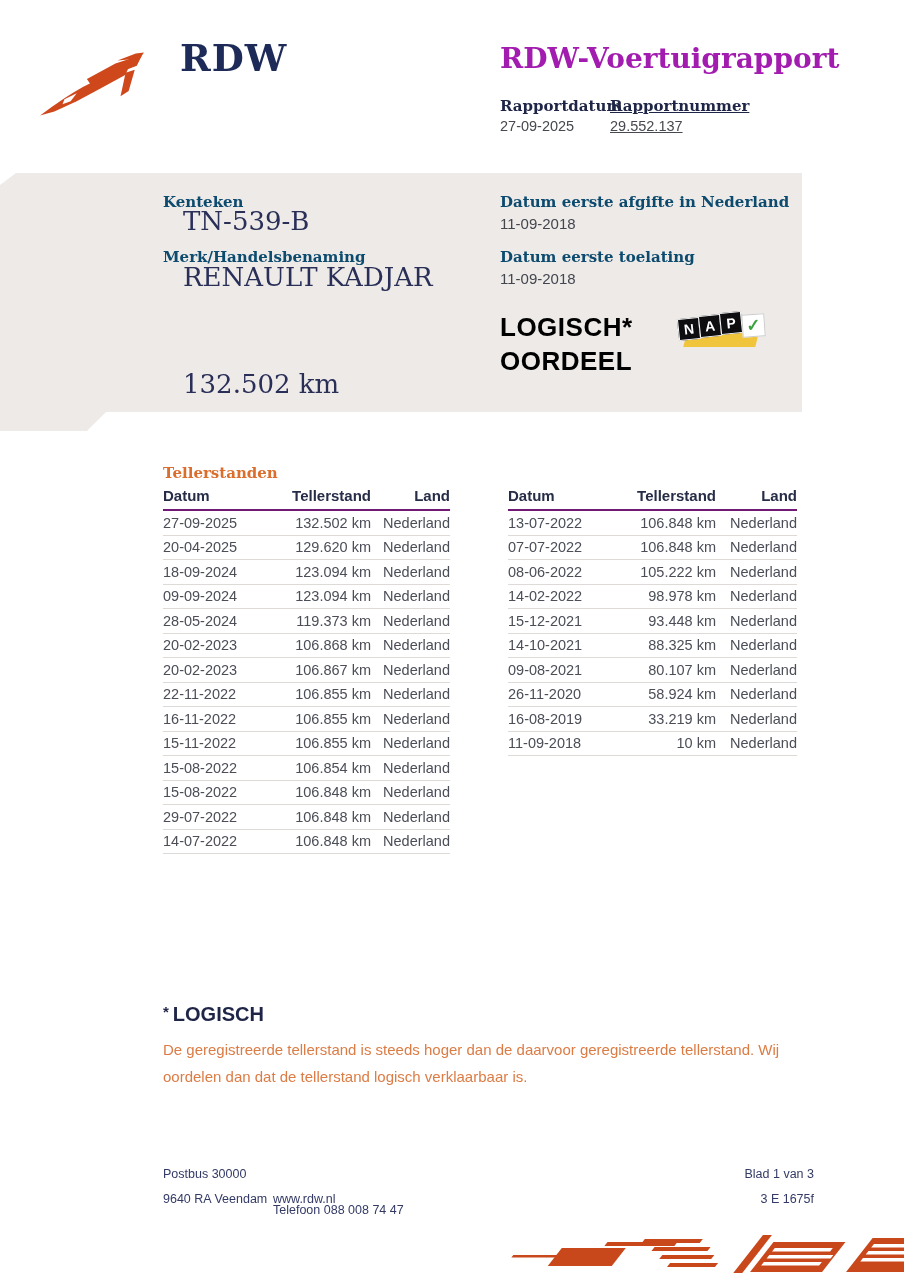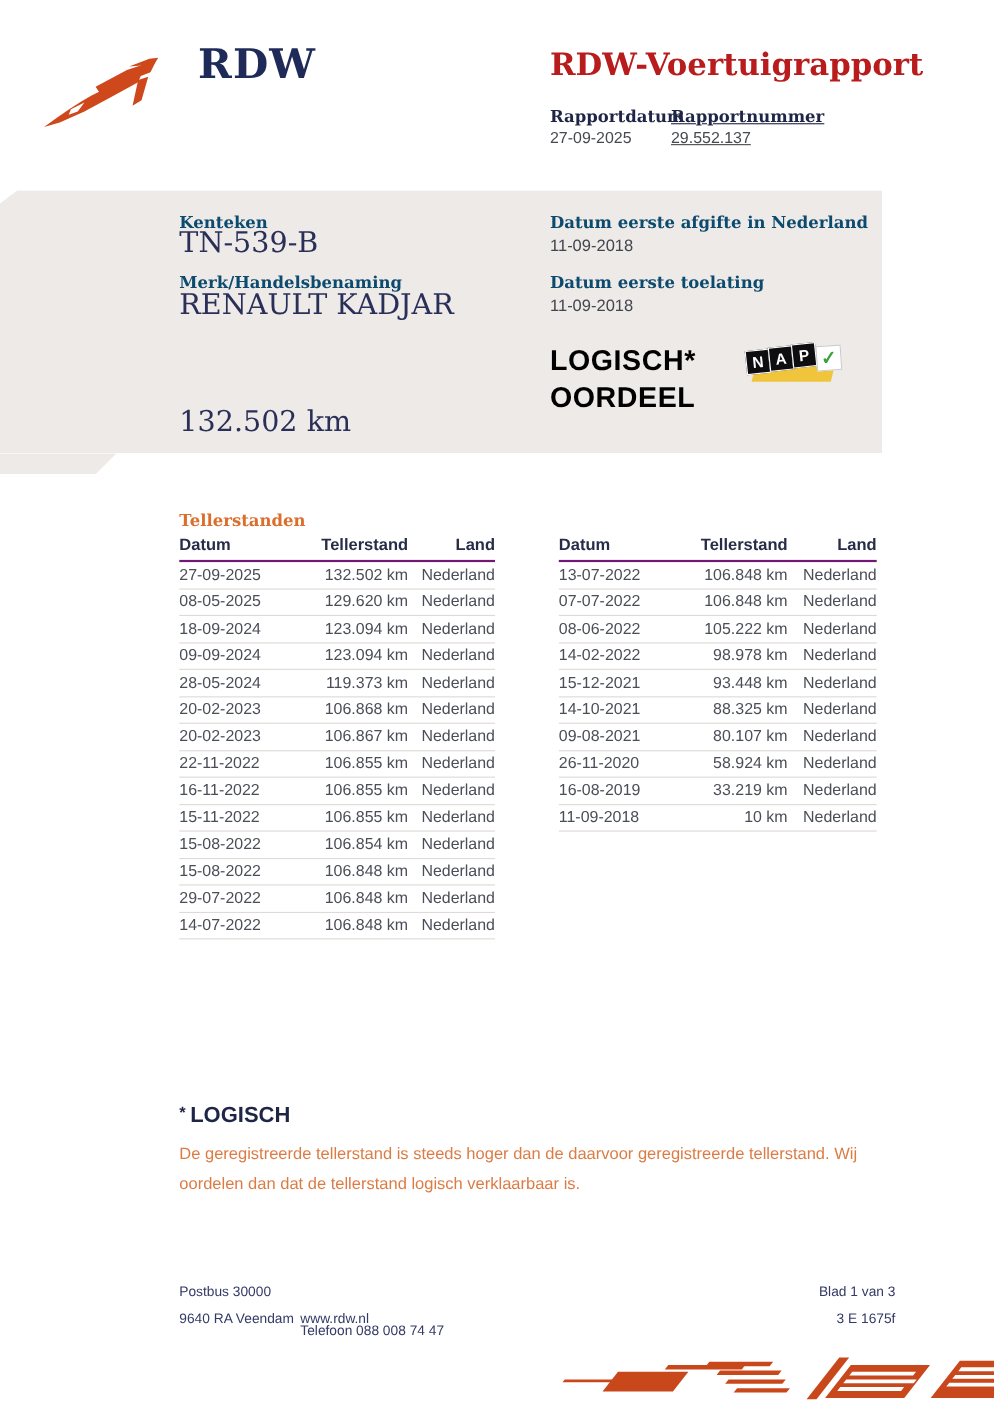--- a/index.html
+++ b/index.html
@@ -10,21 +10,21 @@
   
   .logo-flag { position:absolute; left:36px; top:48px; }
   .logo-word {
     position:absolute; left:163px; top:36px;
     font-family:"DejaVu Serif", serif; font-weight:600; font-size:37px;
     color:#1E2A58; letter-spacing:1px;margin-left:17px;
   }
   .doc-title {
     position:absolute; left:500px; top:42px;
     font-family:"DejaVu Serif", serif; font-weight:600; font-size:28px;
-    color:#b91c1c;
+    color:#a21caf;
     text-align:right;
   }
   .meta-label {
     position:absolute; top:97px;
     font-family:"DejaVu Serif", serif; font-weight:700; font-size:15px;
     color:#1F2547;
   }
   .meta-value {
     position:absolute; top:118px;
     font-size:14.5px; color:#46494F;
@@ -41,21 +41,21 @@
     position:absolute; left:0; top:412px; width:106px; height:19px;
     background:#EDEAE8;
     clip-path:polygon(0 0, 100% 0, 82% 100%, 0 100%);
   }
   .fld-label {
     position:absolute; font-family:"DejaVu Serif", serif; font-weight:700;
     font-size:15px; color:#0c4a6e;
   }
   .fld-big {
     position:absolute; font-family:"DejaVu Serif", serif; font-weight:400;
-    font-size:26px; color:#2A2F58;
+    font-size:26px; color:#2A2F58;margin-left:20px;
   }
   .fld-val { position:absolute; font-size:15px; color:#43464E; }
   .oordeel {
     position:absolute; left:500px; top:310px;
     font-size:26px; font-weight:bold; color:#000000; line-height:34px;
     letter-spacing:0.5px;
   }
   
   .nap { position:absolute; left:676px; top:310px; width:90px; height:44px; }
   .nap-yellow {
@@ -177,21 +177,21 @@
       <span class="tcell c1">Tellerstand</span>
       <span class="tcell c2">Land</span>
     </div>
     <div id="rows-left">
         <div class="trow">
           <span class="tcell c0">27-09-2025</span>
           <span class="tcell c1">132.502 km</span>
           <span class="tcell c2">Nederland</span>
         </div>
         <div class="trow">
-          <span class="tcell c0">08-05-2025</span>
+          <span class="tcell c0">20-04-2025</span>
           <span class="tcell c1">129.620 km</span>
           <span class="tcell c2">Nederland</span>
         </div>
         <div class="trow">
           <span class="tcell c0">18-09-2024</span>
           <span class="tcell c1">123.094 km</span>
           <span class="tcell c2">Nederland</span>
         </div>
         <div class="trow">
           <span class="tcell c0">09-09-2024</span>

